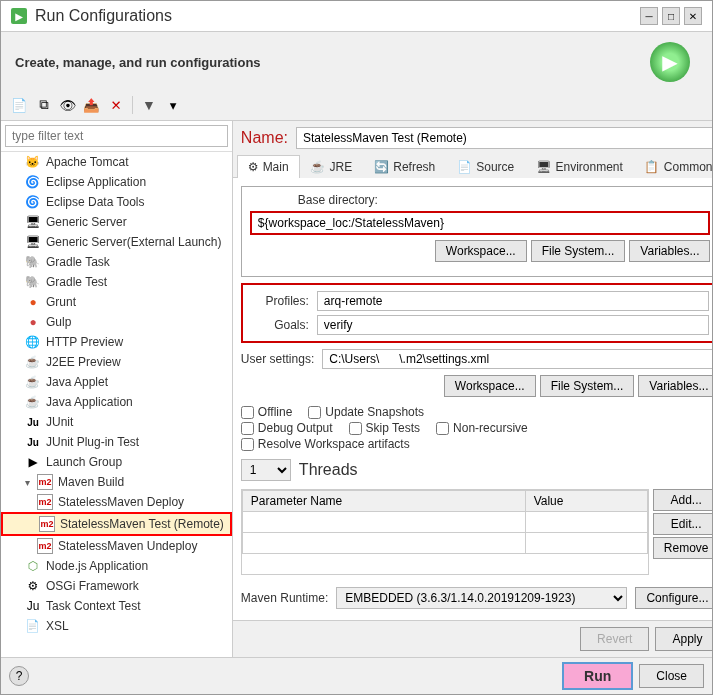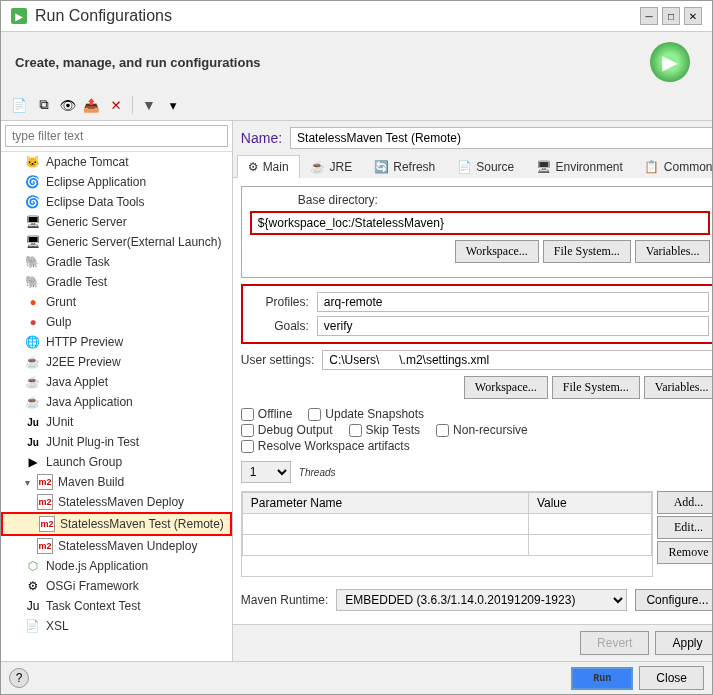--- a/index.html
+++ b/index.html
@@ -33,70 +33,70 @@
     .tree-item-indent2 { padding-left: 36px; }
     .tree-icon { width: 16px; height: 16px; display: flex; align-items: center; justify-content: center; flex-shrink: 0; }
     .tree-label { font-size: 12px; color: #333; }
     .expand-arrow { font-size: 10px; color: #666; margin-right: 2px; }
 
     .status-bar { padding: 3px 8px; font-size: 11px; color: #333; border-top: 1px solid #ccc; background: #f0f0f0; }
 
     .right-panel { flex: 1; background: #f0f0f0; display: flex; flex-direction: column; }
 
     .name-row { display: flex; align-items: center; gap: 8px; padding: 6px 8px; }
-    .name-label { font-size: 14px; color: #4c1d95; text-align: center; }
+    .name-label { font-size: 16px; color: #b91c1c; text-align: center; }
     .name-input { flex: 1; border: 1px solid #bbb; padding: 3px 6px; font-size: 12px; }
 
     .tabs { display: flex; border-bottom: 1px solid #ccc; background: #f0f0f0; padding: 0 4px; }
     .tab { padding: 4px 10px; font-size: 12px; cursor: pointer; border: 1px solid transparent; border-bottom: none; margin-bottom: -1px; display: flex; align-items: center; gap: 4px; background: #f0f0f0; color: #333; }
     .tab.active { background: #fff; border-color: #ccc; border-bottom-color: #fff; }
 
     .tab-content { flex: 1; background: #fff; padding: 8px; overflow-y: auto; }
     .section-label { font-size: 12px; color: #333; margin-bottom: 4px; margin-left: 48px; }
     .btn-row { display: flex; gap: 4px; margin-bottom: 8px; justify-content: flex-end; }
-    .action-btn { border: 1px solid #999; background: #e8e8e8; padding: 3px 10px; font-size: 12px; cursor: pointer; font-family: Liberation Serif, serif; }
+    .action-btn { border: 1px solid #999; background: #e8e8e8; padding: 3px 10px; font-size: 12px; cursor: pointer; }
 
     .field-group { border: 2px solid #cc0000; padding: 6px 8px; margin-bottom: 6px; }
     .field-row { display: flex; align-items: center; gap: 8px; margin-bottom: 4px; }
     .field-row:last-child { margin-bottom: 0; }
     .field-label { font-size: 12px; color: #333; width: 58px; text-align: right; }
     .field-input { flex: 1; border: 1px solid #bbb; padding: 2px 6px; font-size: 12px; }
 
     .user-settings-row { display: flex; align-items: center; gap: 8px; margin-bottom: 6px; }
     .user-settings-label { font-size: 12px; color: #333; }
     .user-settings-input { flex: 1; border: 1px solid #bbb; padding: 2px 6px; font-size: 12px; }
 
     .checkboxes-area { margin-bottom: 8px; }
     .checkbox-row { display: flex; gap: 16px; margin-bottom: 2px; align-items: center; }
     .checkbox-item { display: flex; align-items: center; gap: 4px; font-size: 12px; color: #333; }
     .checkbox-item input { width: 13px; height: 13px; }
 
     .threads-row { display: flex; align-items: center; gap: 8px; margin-bottom: 8px; }
     .threads-select { width: 50px; border: 1px solid #bbb; padding: 2px 4px; font-size: 12px; }
-    .threads-label { font-size: 10px; color: #333; font-style: italic; }
+    .threads-label { font-size: 16px; color: #333; }
 
     .param-table { width: 100%; border-collapse: collapse; margin-bottom: 20px; }
     .param-table th { background: #f0f0f0; border: 1px solid #ccc; padding: 3px 8px; font-size: 12px; text-align: left; font-weight: normal; }
     .param-table td { border: 1px solid #ccc; padding: 3px 8px; font-size: 12px; }
     .table-with-btns { display: flex; gap: 4px; margin-bottom: 8px; }
     .table-wrapper { flex: 1; border: 1px solid #ccc; }
     .side-btns { display: flex; flex-direction: column; gap: 2px; }
 
     .maven-runtime-row { display: flex; align-items: center; gap: 8px; padding: 4px 0; }
     .maven-label { font-size: 12px; color: #333; }
     .maven-select { flex: 1; border: 1px solid #bbb; padding: 2px 4px; font-size: 12px; }
     .configure-btn { border: 1px solid #999; background: #e8e8e8; padding: 3px 10px; font-size: 12px; cursor: pointer; }
 
     .bottom-buttons { display: flex; justify-content: flex-end; gap: 6px; padding: 6px 8px; border-top: 1px solid #ccc; background: #f0f0f0; }
     .bottom-btn { border: 1px solid #999; background: #e8e8e8; padding: 4px 16px; font-size: 12px; cursor: pointer; }
     .bottom-btn.disabled { color: #aaa; cursor: default; }
 
     .footer { display: flex; align-items: center; padding: 4px 8px; border-top: 1px solid #ccc; background: #f0f0f0; }
     .help-btn { width: 20px; height: 20px; border-radius: 50%; border: 1px solid #999; background: #e0e0e0; display: flex; align-items: center; justify-content: center; font-size: 12px; cursor: pointer; }
-    .footer-run-btn { margin-left: auto; padding: 4px 20px; background: #3b82f6; border: 1px solid #5b9bd5; font-size: 10px; cursor: pointer; color: #333; font-weight: bold; font-family: Liberation Mono, monospace; }
+    .footer-run-btn { margin-left: auto; padding: 4px 20px; background: #f9a8d4; border: 1px solid #5b9bd5; font-size: 14px; cursor: pointer; color: #333; font-weight: bold; }
     .footer-close-btn { padding: 4px 16px; background: #e8e8e8; border: 1px solid #999; font-size: 12px; cursor: pointer; }
 
     .run-icon { width: 40px; height: 40px; background: radial-gradient(circle, #90ee90 30%, #4CAF50 70%); border-radius: 50%; display: flex; align-items: center; justify-content: center; color: white; font-size: 20px; margin-left: auto; margin-right: 8px; }
 
     
     ::-webkit-scrollbar { width: 8px; }
     ::-webkit-scrollbar-track { background: #f1f1f1; }
     ::-webkit-scrollbar-thumb { background: #ccc; }
   </style>
 </head>

